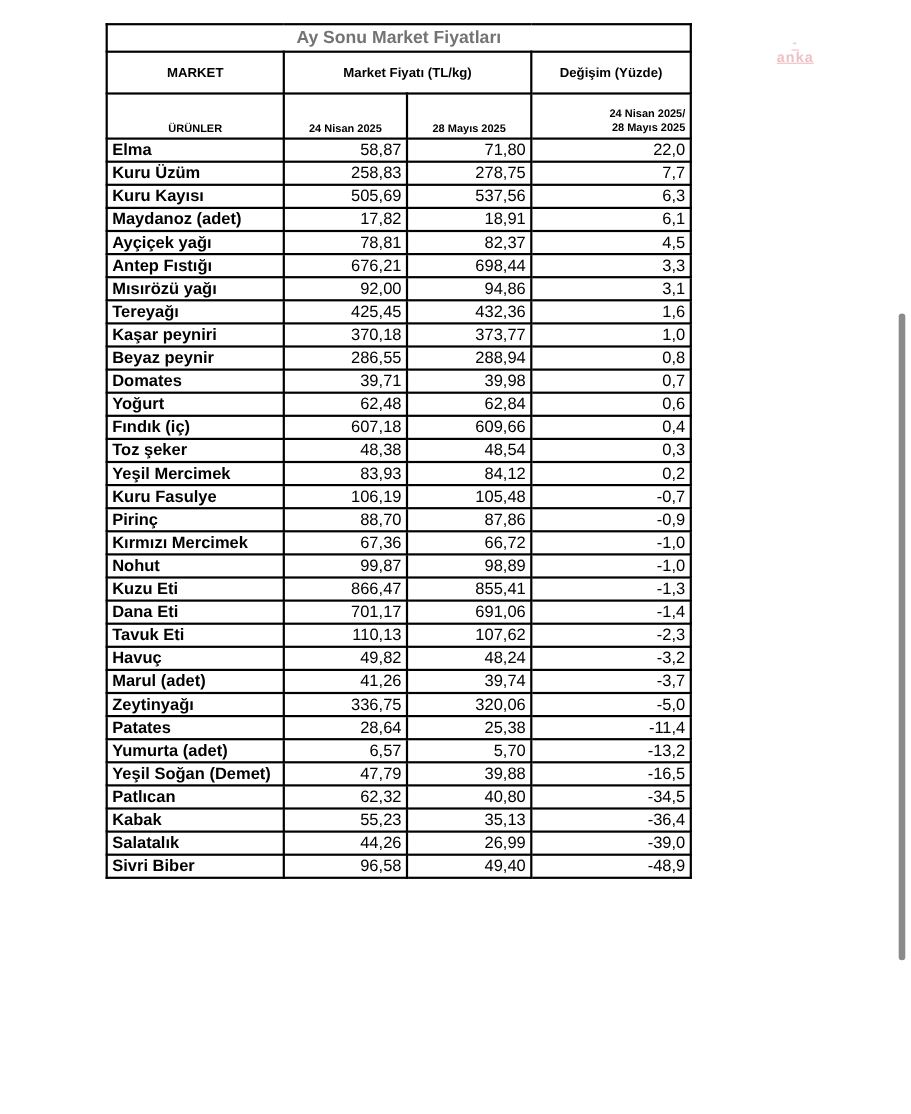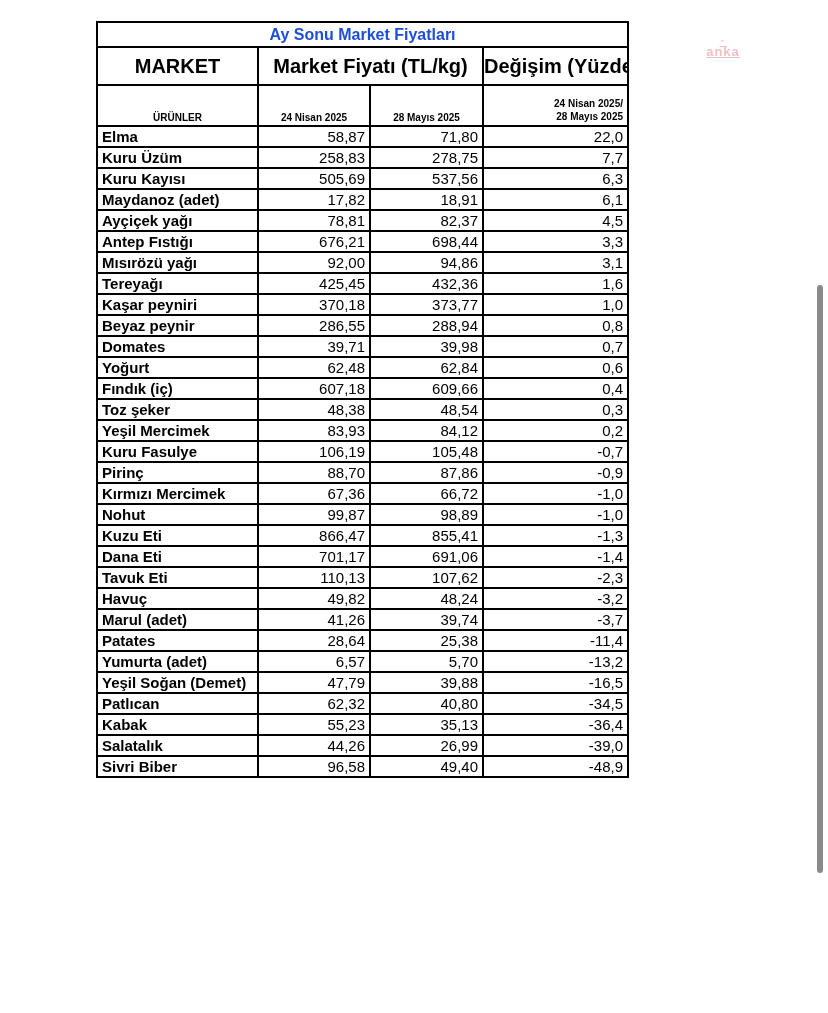--- a/index.html
+++ b/index.html
@@ -29,21 +29,21 @@
   }
   tr.title-row td {
     height: 25px;
     text-align: center;
     font-weight: bold;
     font-size: 16px;
   }
   tr.group-row th {
     height: 38px;
     font-weight: bold;
-    font-size: 20px;
+    font-size: 12px;
     text-align: center;
     vertical-align: middle;
   }
   tr.sub-row th {
     height: 41px;
     font-weight: bold;
     vertical-align: bottom;
     text-align: center;
     padding-bottom: 2px;
     font-size: 10px;
@@ -106,21 +106,21 @@
 
   <table class="market">
     <colgroup>
       <col style="width:161px">
       <col style="width:112px">
       <col style="width:113px">
       <col style="width:145px">
     </colgroup>
     <thead>
       <tr class="title-row">
-        <td colspan="4" style="color:#1d4ed8">Ay Sonu Market Fiyatları</td>
+        <td colspan="4" style="color:#737373">Ay Sonu Market Fiyatları</td>
       </tr>
       <tr class="group-row">
         <th>MARKET</th>
         <th colspan="2">Market Fiyatı (TL/kg)</th>
         <th>Değişim (Yüzde)</th>
       </tr>
       <tr class="sub-row">
         <th>ÜRÜNLER</th>
         <th>24 Nisan 2025</th>
         <th>28 Mayıs 2025</th>
@@ -269,20 +269,26 @@
           <td class="num">48,24</td>
           <td class="num neg">-3,2</td>
         </tr>
         <tr>
           <td class="prod">Marul (adet)</td>
           <td class="num">41,26</td>
           <td class="num">39,74</td>
           <td class="num neg">-3,7</td>
         </tr>
         <tr>
+          <td class="prod">Zeytinyağı</td>
+          <td class="num">336,75</td>
+          <td class="num">320,06</td>
+          <td class="num neg">-5,0</td>
+        </tr>
+        <tr>
           <td class="prod">Patates</td>
           <td class="num">28,64</td>
           <td class="num">25,38</td>
           <td class="num neg">-11,4</td>
         </tr>
         <tr>
           <td class="prod">Yumurta (adet)</td>
           <td class="num">6,57</td>
           <td class="num">5,70</td>
           <td class="num neg">-13,2</td>

